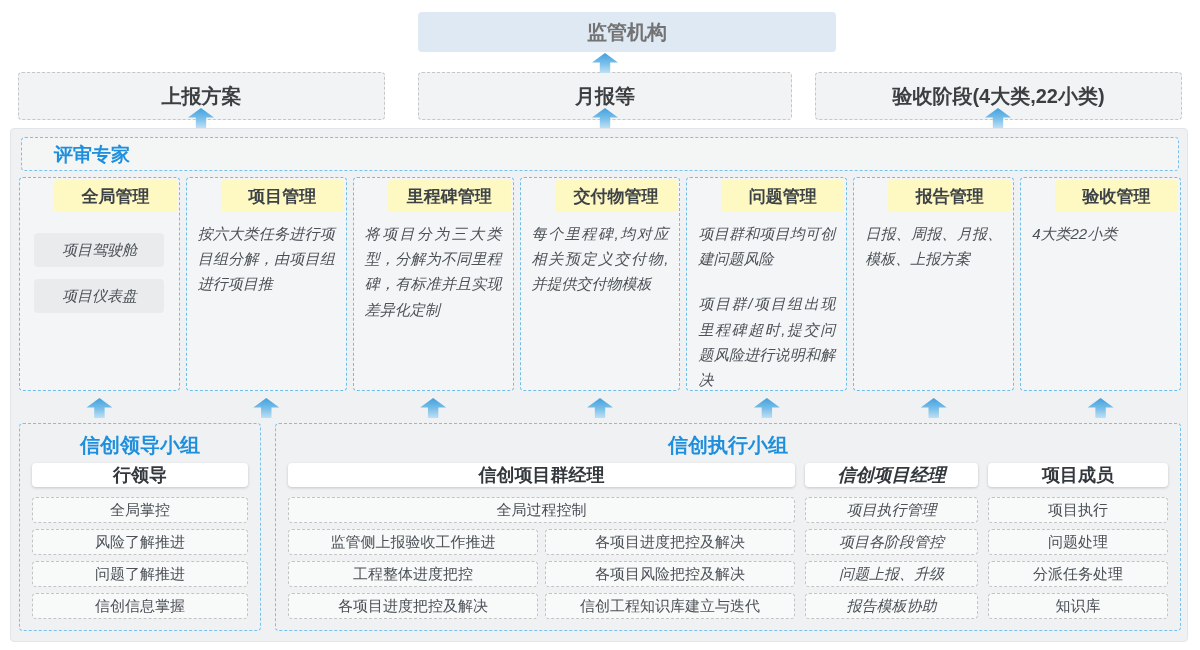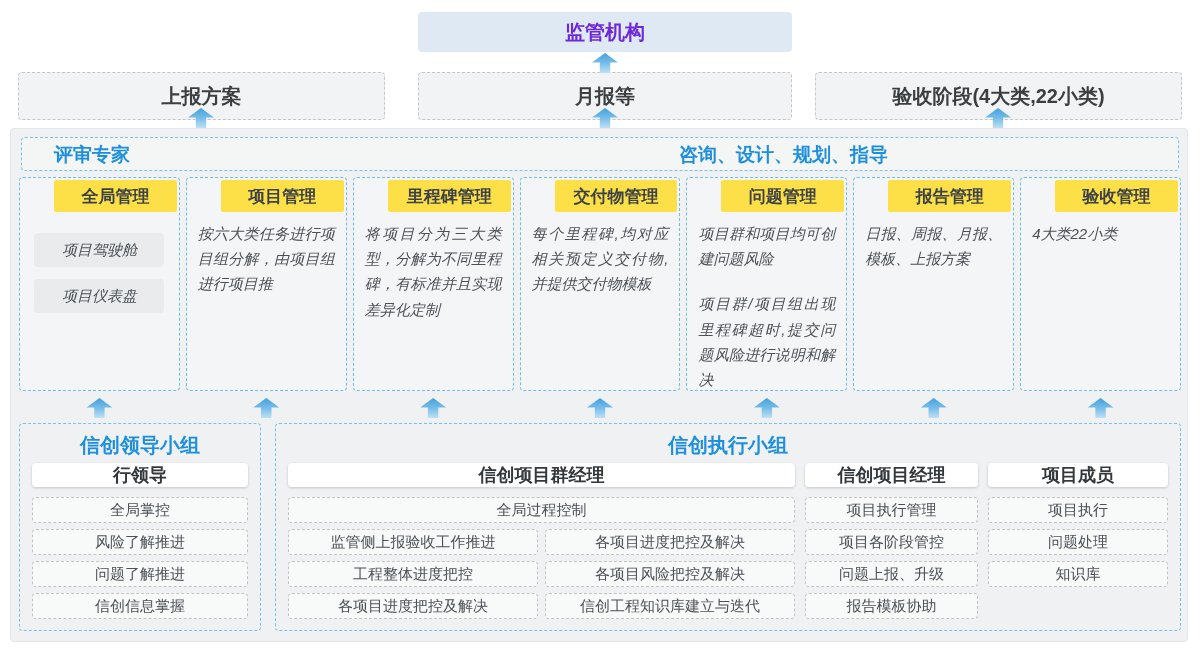--- a/index.html
+++ b/index.html
@@ -1,23 +1,23 @@
 <!DOCTYPE html>
 <html><head>
 <meta charset="utf-8">
 <style>
   * { margin:0; padding:0; box-sizing:border-box; }
   html,body { background:#fff; }
   body { font-family:"Liberation Sans", sans-serif; }
   .page { position:relative; width:1200px; height:650px; background:#fff; overflow:hidden; }
 
   
-  .regulator { position:absolute; left:418px; top:12px; width:374px; height:40px;
+  .regulator { position:absolute; left:418px; top:12px; width:418px; height:40px;
     background:#dfe9f4; border-radius:4px; display:flex; align-items:center; justify-content:center;
-    font-size:20px; font-weight:bold; color:#6d28d9; }
+    font-size:20px; font-weight:bold; color:#737373; }
 
   
   .report-box { position:absolute; top:72px; height:48px; background:#f2f3f4;
     border:1px dashed #c6c6c6; border-radius:4px; display:flex; align-items:center; justify-content:center;
     font-size:20px; font-weight:bold; color:#3b3f42; }
   .rb1 { left:18px;  width:367px; }
   .rb2 { left:418px; width:374px; }
   .rb3 { left:815px; width:367px; }
 
   
@@ -35,21 +35,21 @@
     background:#eff1f2; border:1px solid #e2e6e9; border-radius:4px; }
 
   .header-band { position:absolute; left:10px; top:8px; width:1158px; height:34px;
     border:1px dashed #79c1ec; border-radius:4px; background:rgba(255,255,255,0.35); }
   .experts { position:absolute; left:32px; top:4px; font-size:19px; font-weight:bold; color:#1e8fdd; }
   .guidance { position:absolute; left:657px; top:4px; font-size:19px; font-weight:bold; color:#1e8fdd; }
 
   .columns { position:absolute; left:8px; top:48px; width:1162px; height:214px;
     display:flex; gap:6px; }
   .mcol { flex:1; border:1px dashed #6fbde9; border-radius:4px; background:#f4f5f6; padding:2px; overflow:hidden; }
-  .mcol-head { background:#fde047; border-radius:2px; height:32px; display:flex; align-items:center; justify-content:center;
+  .mcol-head { background:#fef9c3; border-radius:2px; height:32px; display:flex; align-items:center; justify-content:center;
     font-size:17px; font-weight:bold; color:#3d4247;margin-left:32px; }
   .mcol-body { padding:9px 9px; font-size:15px; line-height:1.68; color:#4b5157; text-align:justify;font-style:italic; }
   .mcol-body p + p { margin-top:20px; }
   .gray-pill { width:130px; height:34px; margin:12px auto 0; background:#eaebec; border-radius:4px;
     display:flex; align-items:center; justify-content:center; font-size:15px; color:#4b5157; }
   .gray-pill:first-child { margin-top:12px; }
 
   .arrows-row { position:absolute; left:8px; top:268px; width:1162px; height:22px; display:flex; gap:6px; }
   .arrows-row .cell { flex:1; display:flex; align-items:center; justify-content:center; }
 
@@ -62,21 +62,21 @@
     margin-bottom:10px; }
   .d-item { border:1px dashed #c3c3c3; border-radius:4px; height:26px; background:rgba(255,255,255,0.55);
     display:flex; align-items:center; justify-content:center; font-size:15px; color:#4b5157; margin-bottom:6px; }
 
   .leadership { width:242px; }
   .execution { flex:1; }
   .exec-content { display:flex; gap:10px; }
   .pgm-area { width:507px; }
   .pgm-cols { display:flex; gap:7px; }
   .pgm-cols .pcol { flex:1; }
-  .pm-col { width:173px; }
+  .pm-col { width:173px;font-style:italic; }
   .member-col { flex:1; }
 </style>
 </head>
 <body>
 
 <div class="page">
 
   <div class="regulator">
     <span>监管机构</span>
   </div>
@@ -93,21 +93,20 @@
 
   <div class="up-arrow abs a-reg"></div>
   <div class="up-arrow abs a-rb1"></div>
   <div class="up-arrow abs a-rb2"></div>
   <div class="up-arrow abs a-rb3"></div>
 
   <div class="container">
 
     <div class="header-band">
       <span class="experts">评审专家</span>
-      <span class="guidance">咨询、设计、规划、指导</span>
     </div>
 
     <div class="columns">
 
       <div class="mcol">
         <div class="mcol-head">全局管理</div>
         <div class="mcol-body">
           <div class="gray-pill">项目驾驶舱</div>
           <div class="gray-pill">项目仪表盘</div>
         </div>
@@ -219,20 +218,21 @@
             <div class="d-item">项目执行管理</div>
             <div class="d-item">项目各阶段管控</div>
             <div class="d-item">问题上报、升级</div>
             <div class="d-item">报告模板协助</div>
           </div>
 
           <div class="member-col">
             <div class="white-pill">项目成员</div>
             <div class="d-item">项目执行</div>
             <div class="d-item">问题处理</div>
+            <div class="d-item">分派任务处理</div>
             <div class="d-item">知识库</div>
           </div>
 
         </div>
       </div>
 
     </div>
 
   </div>
 </div>

